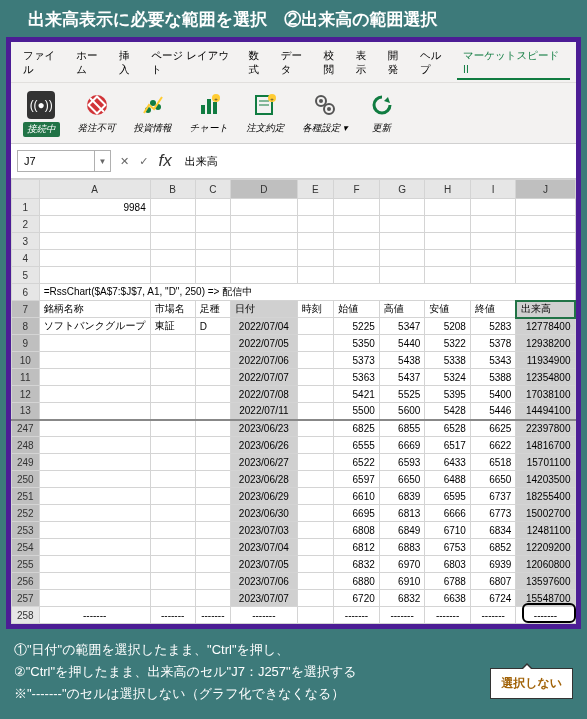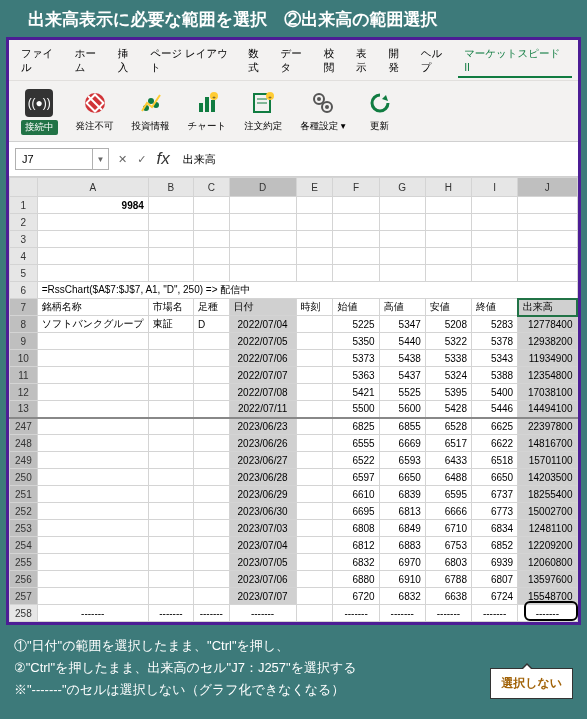--- a/index.html
+++ b/index.html
@@ -1,25 +1,25 @@
 <!DOCTYPE html>
 <html><head>
 <meta charset="utf-8">
 <style>
 * { margin: 0; padding: 0; box-sizing: border-box; font-family: "Meiryo", "MS Gothic", sans-serif; }
 body { width: 587px; height: 719px; background: #3d7a7a; position: relative; overflow: hidden; }
 .title-bar { background: #3d7a7a; color: #fff; font-weight: bold; font-size: 17px; padding: 8px 28px 6px; }
-.app-frame { background: #fff; margin: 0 6px; border: 3px solid #4c1d95; }
+.app-frame { background: #fff; margin: 0 6px; border: 5px solid #4c1d95; }
 .menu-bar { display: flex; gap: 0; padding: 4px 6px 2px; font-size: 10.5px; background: #f3f2f1; border-bottom: 1px solid #e1dfdd; }
 .menu-item { padding: 3px 6px; cursor: pointer; }
 .menu-item.active { color: #107c41; border-bottom: 2px solid #107c41; padding-bottom: 1px; }
 .ribbon { display: flex; gap: 10px; padding: 6px 8px 4px; background: #f3f2f1; border-bottom: 1px solid #d0d0d0; }
 .ribbon-btn { display: flex; flex-direction: column; align-items: center; gap: 3px; padding: 2px 4px; cursor: pointer; min-width: 40px; }
 .ribbon-icon { width: 28px; height: 28px; display: flex; align-items: center; justify-content: center; }
-.ribbon-label { font-size: 9.5px; white-space: nowrap; }
+.ribbon-label { font-size: 9.5px; white-space: nowrap; font-style: italic; }
 .ribbon-btn.conn .ribbon-icon { background: #333; border-radius: 4px; color: #fff; font-size: 12px; }
 .ribbon-btn.conn .ribbon-label { background: #217346; color: #fff; padding: 1px 4px; border-radius: 2px; }
 .name-fx-row { display: flex; align-items: center; gap: 6px; padding: 6px 6px; background: #fff; border-bottom: 1px solid #d0d0d0; }
 .name-box { display: flex; align-items: center; border: 1px solid #b0b0b0; height: 22px; gap: 16px; }
 .name-box input { border: none; width: 60px; padding: 0 6px; font-size: 11px; outline: none; }
 .name-box .dd { width: 16px; height: 100%; border-left: 1px solid #b0b0b0; display: flex; align-items: center; justify-content: center; font-size: 8px; color: #666; }
 .fx-ctrl { display: flex; gap: 4px; align-items: center; }
 .fx-ctrl span { font-size: 11px; color: #666; padding: 0 3px; cursor: pointer; }
 .fx-ctrl .fx { font-style: italic; color: #333; font-size: 17px; }
 .formula-input { flex: 1; border: none; font-size: 11px; padding: 2px 4px; outline: none; }
@@ -31,21 +31,21 @@
 th.row-head { width: 28px; text-align: center; background: #e6e6e6; }
 td { background: #fff; text-align: right; }
 td.txt { text-align: left; }
 td.ctr { text-align: center; }
 .sel { background: #d0d0d0 !important; }
 .sel-head-row { background: #bfbfbf !important; }
 .sel-head-col { background: #bfbfbf !important; }
 .hdr-row td { text-align: left; background: #fff; }
 .row-6 td { text-align: left; }
 .active-cell { border: 2px solid #217346 !important; }
-.cell-a1 { background: #fff; font-weight: bold; }
+.cell-a1 { background: #fff; }
 .row-split { border-top: 2px solid #888; }
 .selbox-j { position: absolute; border: 2px solid #000; border-radius: 6px; right: 0; bottom: 1px; width: 54px; height: 20px; pointer-events: none; }
 .footer-notes { color: #fff; font-size: 13px; padding: 10px 14px 8px; line-height: 1.7; }
 .callout { position: absolute; right: 14px; bottom: 20px; background: #fff; color: #a16207; border: 1px solid #333; padding: 6px 10px; font-size: 12px; font-weight: bold; }
 .callout::before { content: ""; position: absolute; top: -12px; left: 30px; border: 6px solid transparent; border-bottom-color: #333; }
 .callout::after { content: ""; position: absolute; top: -10px; left: 30px; border: 6px solid transparent; border-bottom-color: #fff; }
 </style>
 </head>
 <body>
 

